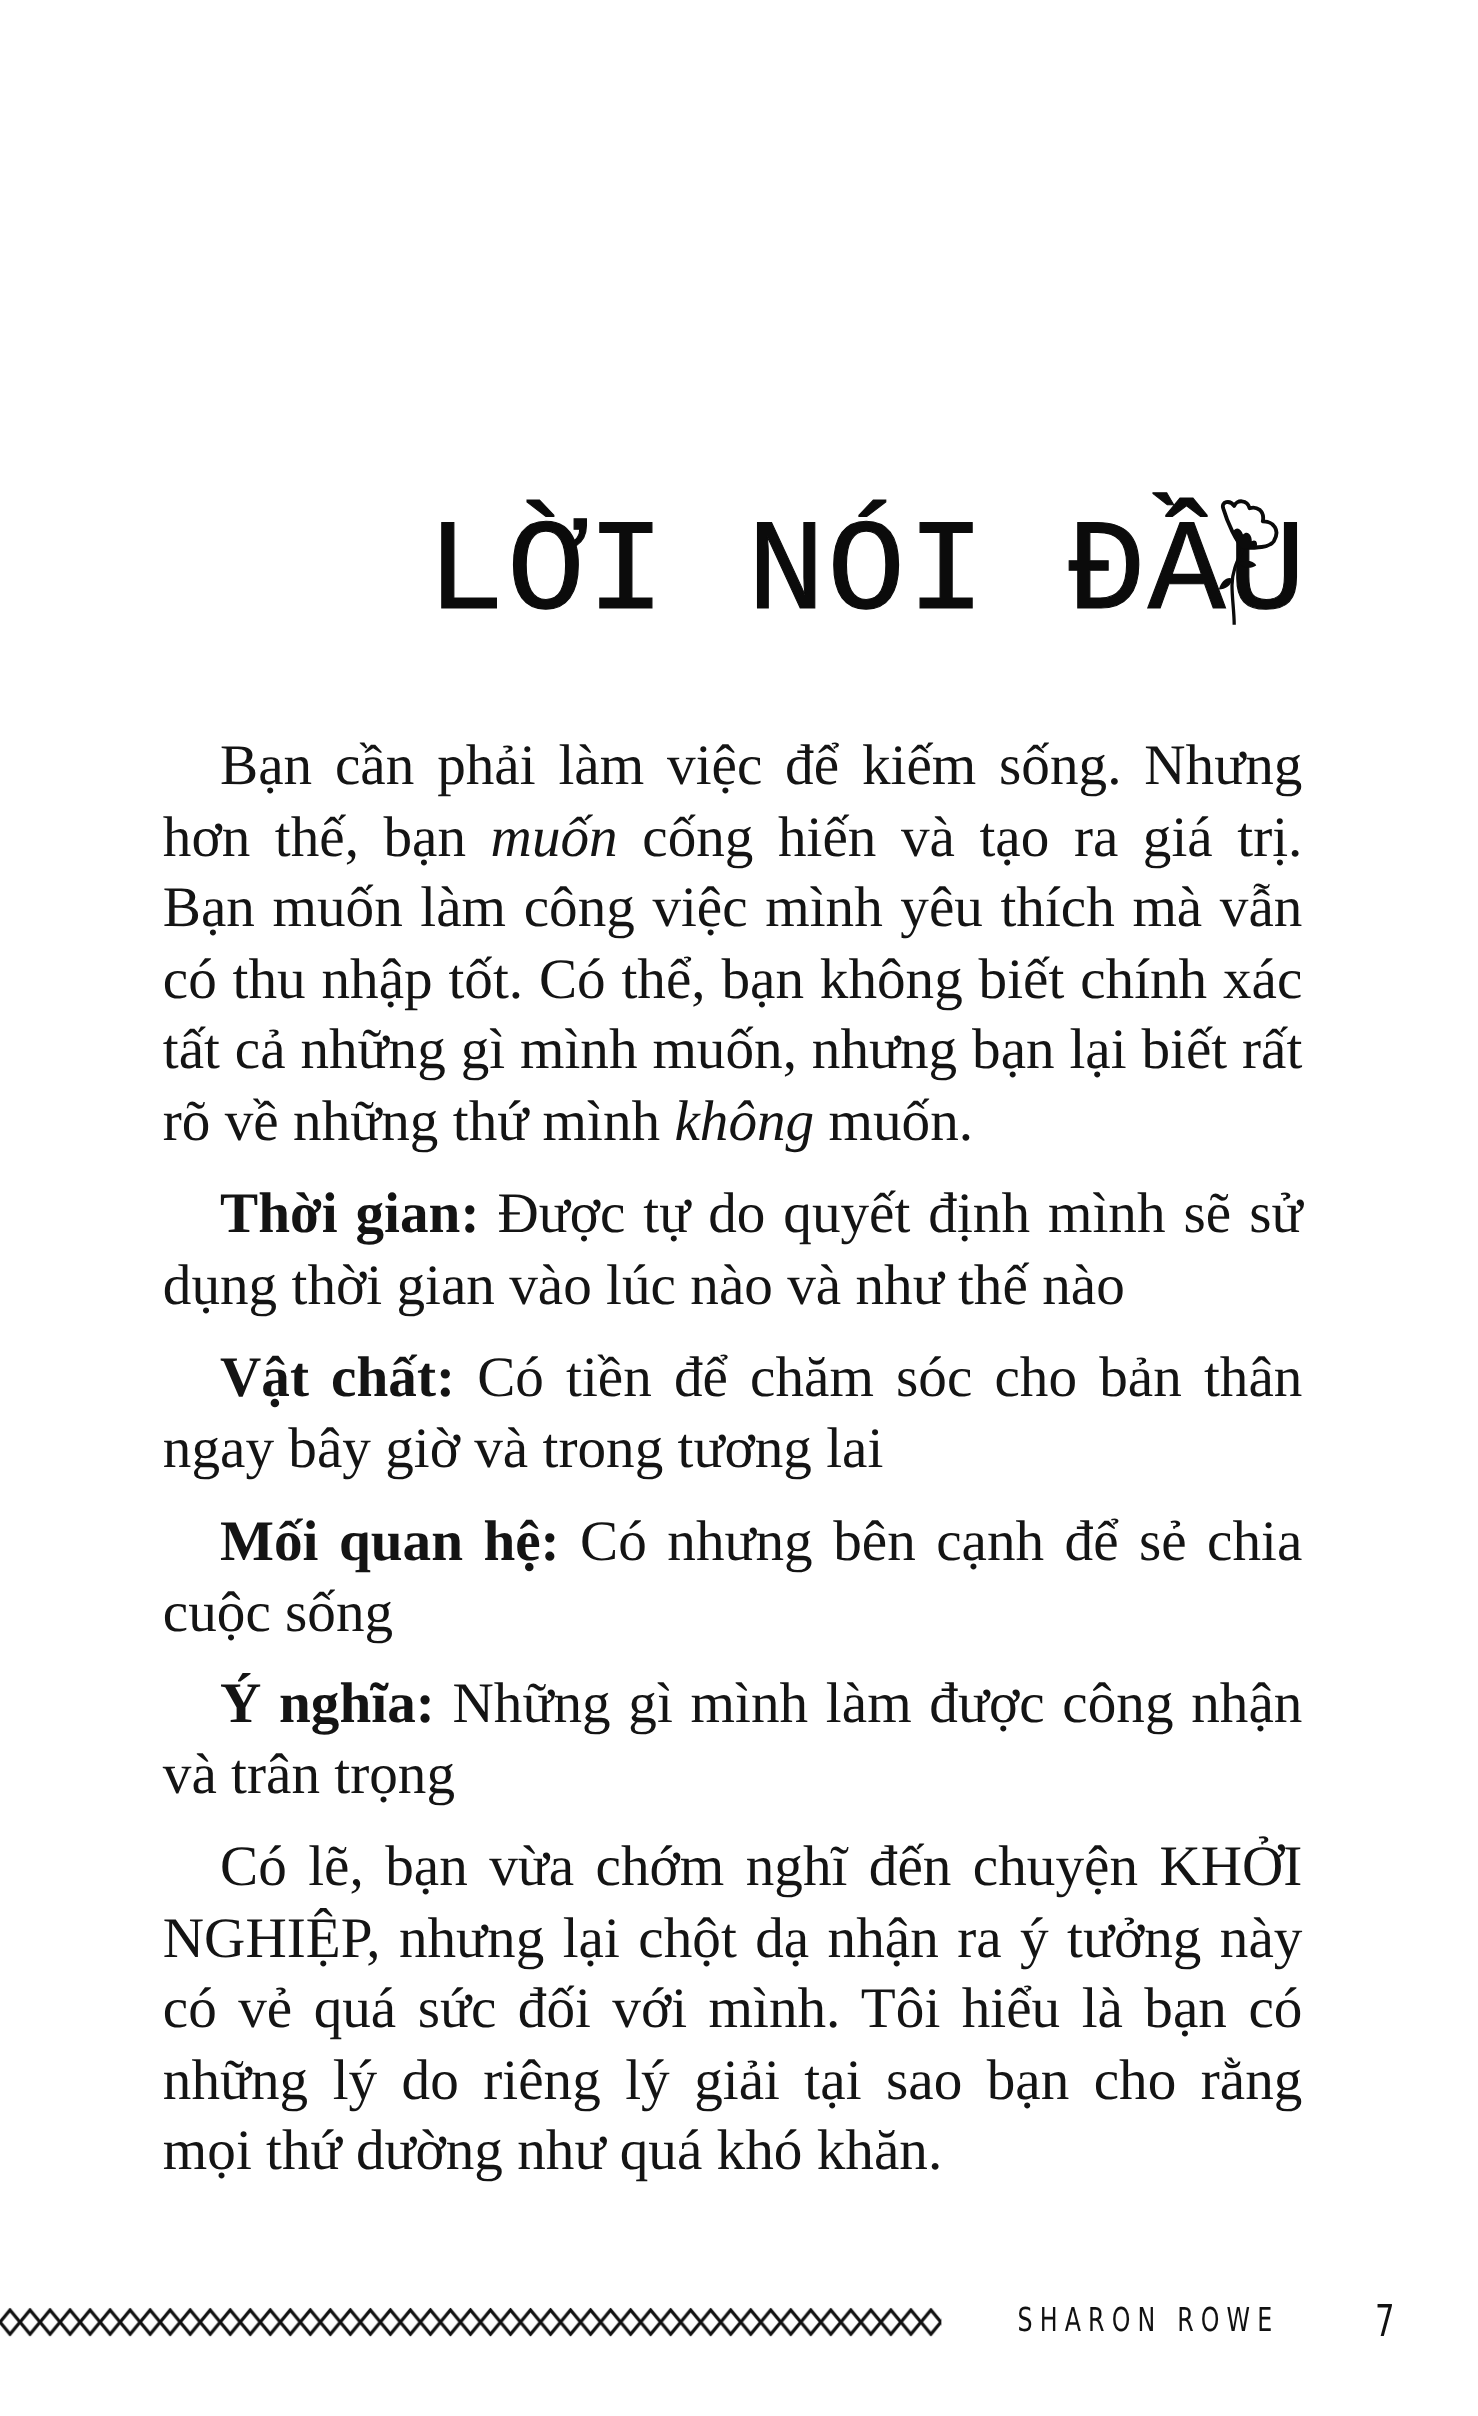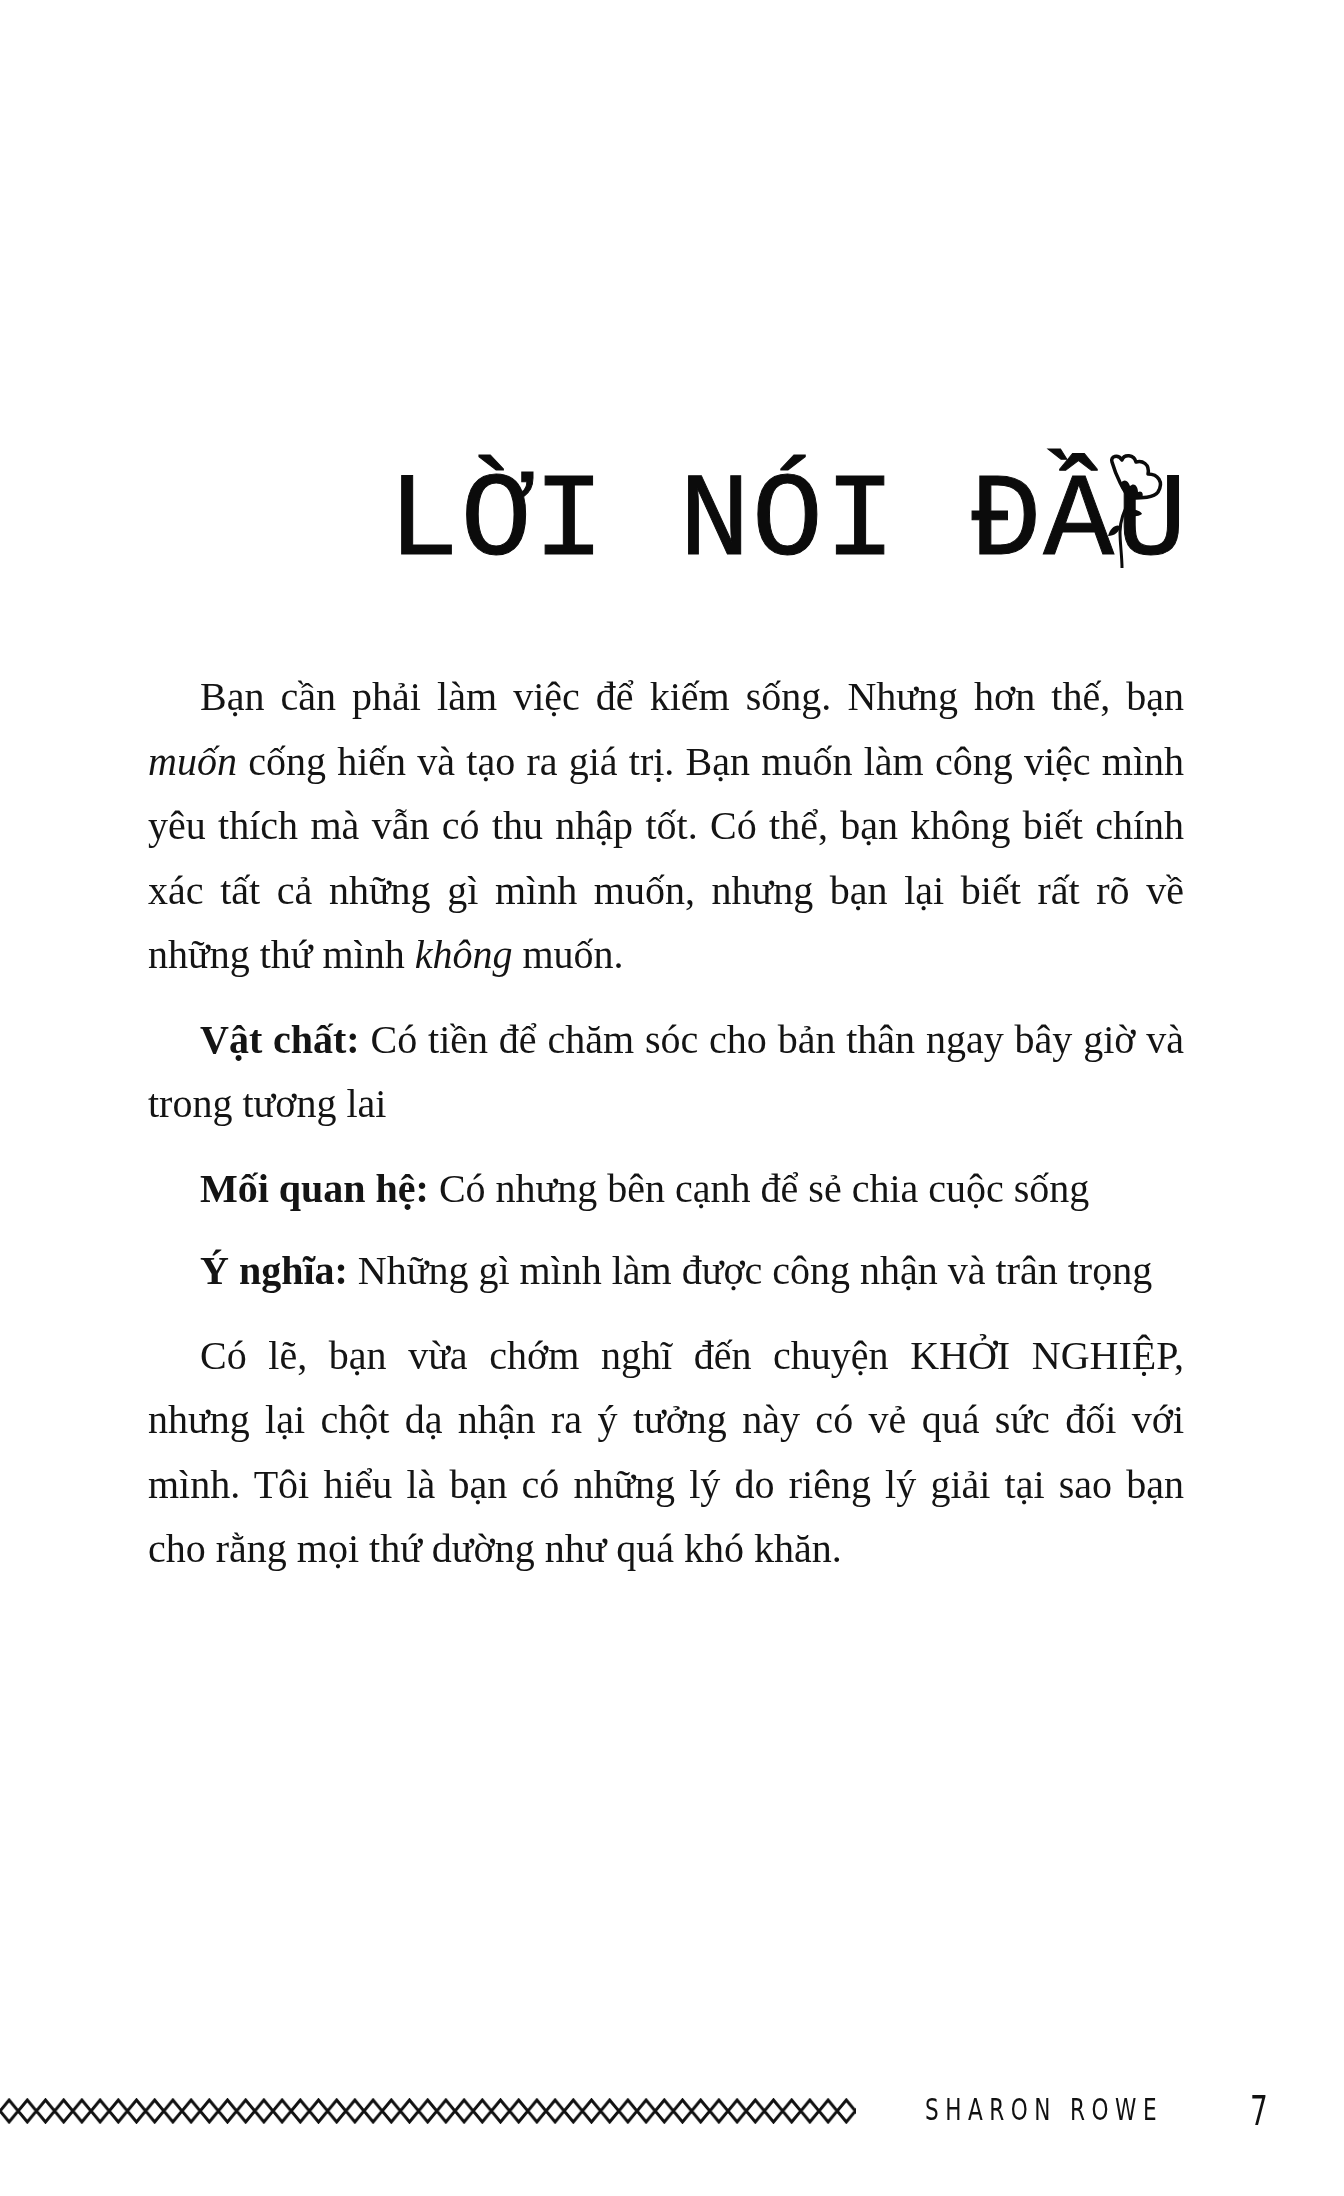--- a/index.html
+++ b/index.html
@@ -13,21 +13,21 @@
     font-family: "Liberation Mono", "DejaVu Sans Mono", monospace;
     font-weight: normal; font-size: 118px; letter-spacing: 2px;
     line-height: 1; color: #0b0b0b; white-space: nowrap;
     -webkit-text-stroke: 1px #0b0b0b;
   }
   .flower { position: absolute; left: 1098px; top: 452px; width: 72px; height: 118px; }
 
   .body-text {
     position: absolute; left: 148px; top: 665px; width: 1036px;
     font-family: "Liberation Serif", "DejaVu Serif", serif;
-    font-size: 40px; line-height: 64.5px; color: #141414;
+    font-size: 52px; line-height: 64.5px; color: #141414;
   }
   .body-text p { margin: 0 0 20px 0; text-indent: 52px; text-align: justify; text-align-last: left; }
   .body-text p.tight { margin-bottom: 18px; }
   .body-text b { font-weight: bold; }
   .body-text i { font-style: italic; }
 
   .footer { position: absolute; left: 0; top: 2092px; width: 1344px; height: 50px; padding-left: 35px; }
   .chain { position: absolute; left: 0; top: 6px; width: 856px; height: 26px; }
   .author {
     position: absolute; left: 925px; top: 0px;
@@ -53,20 +53,21 @@
   <path d="M22 32 C26 26 30 28 32 34 C36 30 40 34 40 40 C44 38 46 42 44 46 L32 47 C28 44 24 38 22 32 Z" fill="#0b0b0b"></path>
   <path d="M32 47 C28 56 22 66 22 80 C22 92 24 104 24 116" fill="none" stroke="#0b0b0b" stroke-width="3"></path>
   <path d="M28 60 C34 56 42 58 44 62 C38 66 32 64 28 60 Z" fill="#0b0b0b"></path>
   <path d="M22 74 C18 72 12 76 10 84 C16 84 22 80 22 74 Z" fill="#0b0b0b"></path>
 </svg>
 
 <div class="body-text">
   <p><span>Bạn cần phải làm việc để kiếm sống. Nhưng hơn thế, bạn </span><i>muốn</i><span> cống hiến và tạo ra giá trị. Bạn muốn làm công việc mình yêu thích mà vẫn có thu nhập tốt. Có thể, bạn không biết chính xác tất cả những gì mình muốn, nhưng bạn lại biết rất rõ về những thứ mình </span><i>không</i><span> muốn.</span></p>
 
 
+  <p><b>Thời gian:</b><span> Được tự do quyết định mình sẽ sử dụng thời gian vào lúc nào và như thế nào</span></p>
 
   <p><b>Vật chất:</b><span> Có tiền để chăm sóc cho bản thân ngay bây giờ và trong tương lai</span></p>
 
   <p class="tight"><b>Mối quan hệ:</b><span> Có nhưng bên cạnh để sẻ chia cuộc sống</span></p>
 
   <p><b>Ý nghĩa:</b><span> Những gì mình làm được công nhận và trân trọng</span></p>
 
   <p><span>Có lẽ, bạn vừa chớm nghĩ đến chuyện KHỞI NGHIỆP, nhưng lại chột dạ nhận ra ý tưởng này có vẻ quá sức đối với mình. Tôi hiểu là bạn có những lý do riêng lý giải tại sao bạn cho rằng mọi thứ dường như quá khó khăn.</span></p>
 </div>
 

